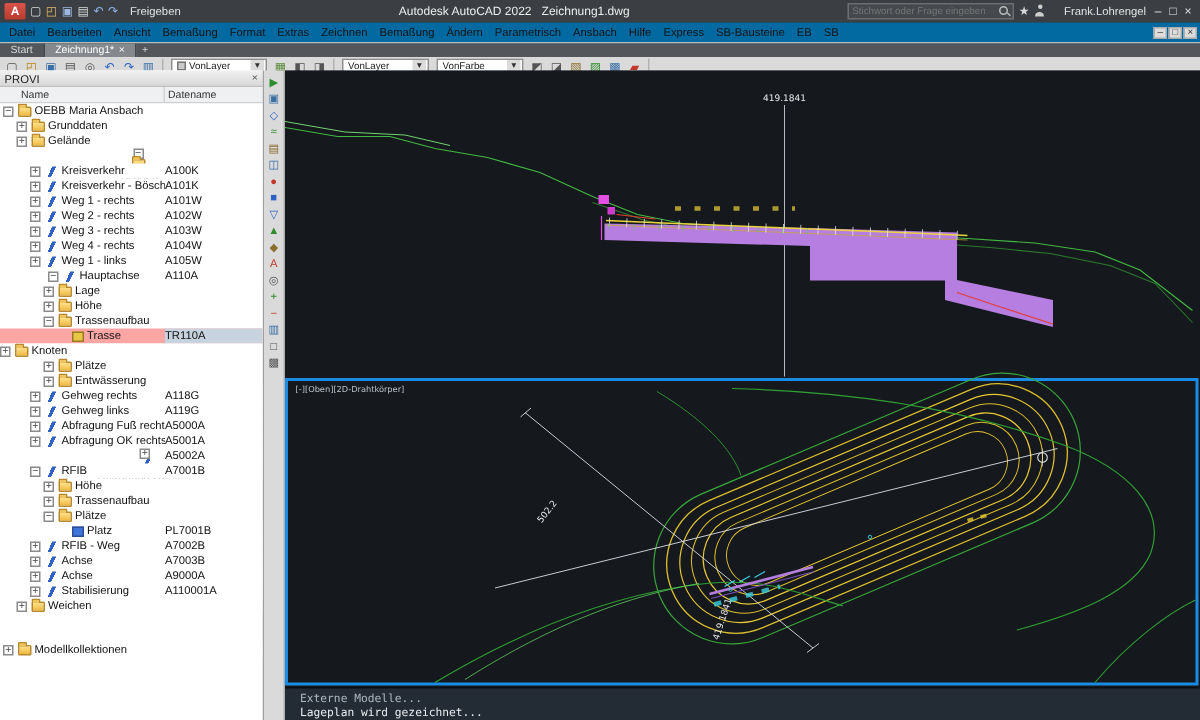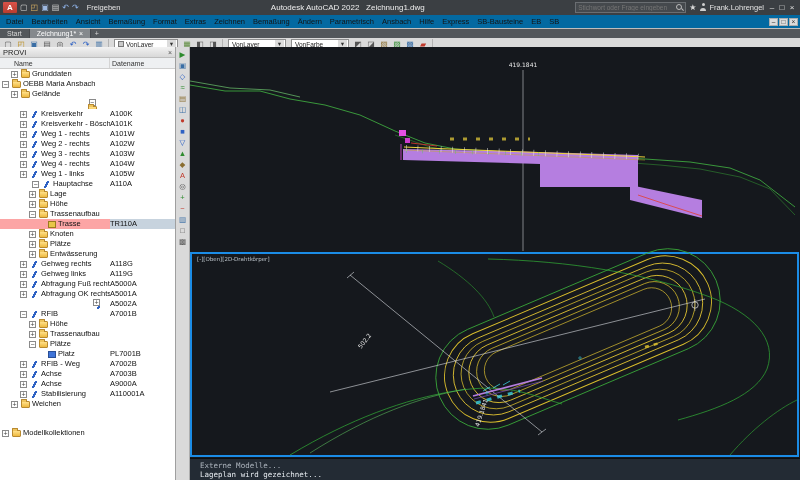--- a/index.html
+++ b/index.html
@@ -16,21 +16,21 @@
   .search-wrap{display:flex;align-items:center;background:#45494d;border:1px solid #6a6e72;
     height:11px;padding:0 2px;gap:2px;flex:none}
   .search-input{width:96px;background:transparent;border:0;outline:none;color:#cfcfcf;
     font-size:6.5px;font-family:inherit}
   .mag-icon{width:7px;height:7px;position:relative;flex:none}
   .mag-icon::before{content:"";position:absolute;top:0;left:0;width:4px;height:4px;
     border:1px solid #bbb;border-radius:50%}
   .mag-icon::after{content:"";position:absolute;left:4.5px;top:4.5px;width:3px;height:1px;
     background:#bbb;transform:rotate(45deg)}
   .star{color:#d9d9d9;font-size:8px;flex:none}
-  .user-wrap{display:flex;align-items:flex-start;gap:2px;color:#e2e2e2;font-size:7.5px;flex:none}
+  .user-wrap{display:flex;align-items:flex-start;gap:12px;color:#e2e2e2;font-size:7.5px;flex:none}
   .person-icon{width:8px;height:8px;position:relative;display:inline-block}
   .person-icon::before{content:"";position:absolute;top:0;left:2.5px;width:3px;height:3px;
     border-radius:50%;background:#cfcfcf}
   .person-icon::after{content:"";position:absolute;bottom:0;left:1px;width:6px;height:3.5px;
     border-radius:3px 3px 0 0;background:#cfcfcf}
   .winbtn{color:#e2e2e2;font-size:8px;width:10px;text-align:center;flex:none}
 
   
   #menubar{height:14px;background:#0369a1;border-bottom:1px solid #bdbdbd;display:flex;
     align-items:center;font-size:7.5px;color:#141414;padding-left:2px}
@@ -215,29 +215,29 @@
 <div id="panel">
   <div class="panel-title">
     <span>PROVI</span>
     <span class="panel-close">×</span>
   </div>
   <div class="panel-cols">
     <span class="col-name">Name</span>
     <span class="col-file">Datename</span>
   </div>
   <div id="tree">
-      <div class="tree-row" style="padding-left: 11px;">
-        <span class="exp">+</span>
-        <span class="ticon i-folder"></span>
-        <span class="tlabel">Grunddaten</span>
-      </div>
       <div class="tree-row" style="padding-left: 2px;">
         <span class="exp">−</span>
         <span class="ticon i-folder"></span>
         <span class="tlabel">OEBB Maria Ansbach</span>
+      </div>
+      <div class="tree-row" style="padding-left: 11px;">
+        <span class="exp">+</span>
+        <span class="ticon i-folder"></span>
+        <span class="tlabel">Grunddaten</span>
       </div>
       <div class="tree-row" style="padding-left: 11px;">
         <span class="exp">+</span>
         <span class="ticon i-folder"></span>
         <span class="tlabel">Gelände</span>
       </div>
       <div class="tree-row" style="padding-left: 11px; flex-direction: column;">
         <span class="exp">−</span>
         <span class="ticon i-folder"></span>
         <span class="tlabel">Achsen</span>
@@ -304,21 +304,21 @@
         <span class="exp">−</span>
         <span class="ticon i-folder"></span>
         <span class="tlabel">Trassenaufbau</span>
       </div>
       <div class="tree-row selected" style="padding-left: 38px;">
         <span class="exp hidden"></span>
         <span class="ticon i-trasse"></span>
         <span class="tlabel">Trasse</span>
         <span class="tfile">TR110A</span>
       </div>
-      <div class="tree-row" style="padding-left: 29px;">
+      <div class="tree-row" style="">
         <span class="exp">+</span>
         <span class="ticon i-folder"></span>
         <span class="tlabel">Knoten</span>
       </div>
       <div class="tree-row" style="padding-left: 29px;">
         <span class="exp">+</span>
         <span class="ticon i-folder"></span>
         <span class="tlabel">Plätze</span>
       </div>
       <div class="tree-row" style="padding-left: 29px;">

